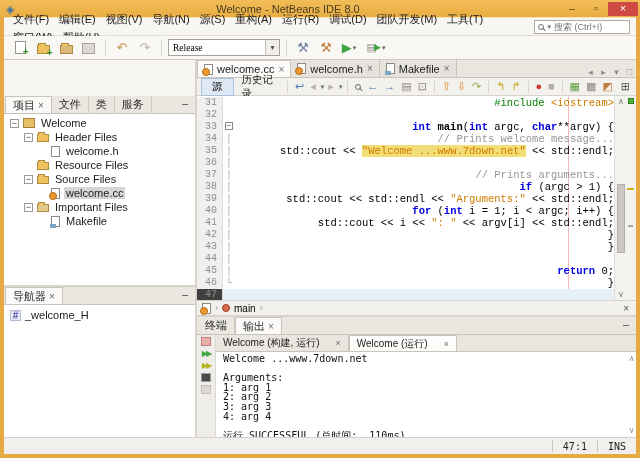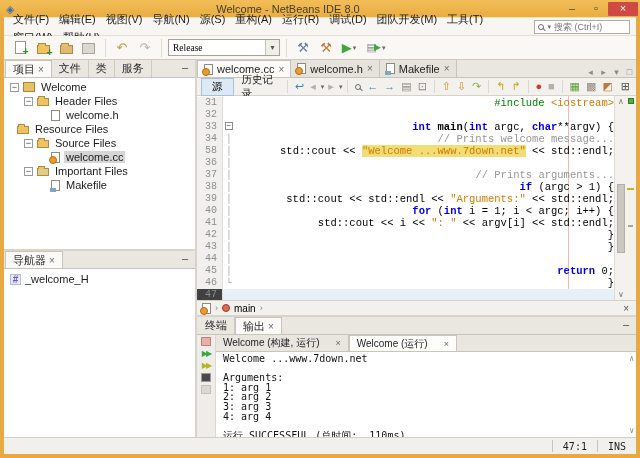--- a/index.html
+++ b/index.html
@@ -66,21 +66,21 @@
   .ptabbar { height:18px; display:flex; align-items:flex-end; background:#eae7e1;
              border-bottom:1px solid #c9c4ba; padding-left:1px; }
   .ptab { display:flex; align-items:center; gap:3px; height:17px; padding:0 7px; font-size:11px;
           color:#2a2a2a; border-right:1px solid #cfcac0; background:#eae7e1; }
   .ptab.active { background:#fbfaf8; border:1px solid #c9c4ba; border-bottom:none; }
   .ptab .x { color:#6b6b6b; font-size:10px; }
   .ptabbar .spacer { flex:1; }
   .minbtn { width:14px; height:14px; font-size:11px; line-height:12px; text-align:center; color:#444; margin:0 3px 2px 0; }
 
   
-  .projects { height:191px; display:flex; flex-direction:column; border-bottom:2px solid #d8d4cc; }
+  .projects { height:191px; display:flex; flex-direction:column; border-bottom:2px solid #d8d4cc;margin-top:36px; }
   .tree { flex:1; background:#fff; overflow:hidden; padding-top:2px; }
   .trow { display:flex; align-items:center; gap:4px; height:14px; font-size:11px; color:#1b1b1b; white-space:nowrap; }
   .trow.sel .tlabel { background:#d6d6d6; }
   .handle { width:9px; height:9px; border:1px solid #9a9a9a; background:#fff; flex:none;
             font-size:9px; line-height:7px; text-align:center; color:#444; }
   .nohandle { width:9px; flex:none; }
   .ic-proj { width:12px; height:10px; background:#e8c06a; border:1px solid #a5813d; flex:none; }
   .ic-folder { position:relative; width:12px; height:8px; background:#efc160; border:1px solid #b08c3c; flex:none; margin-top:2px;}
   .ic-folder::before { content:''; position:absolute; top:-3px; left:0; width:5px; height:2px;
                        background:#efc160; border:1px solid #b08c3c; border-bottom:none; }
@@ -281,21 +281,21 @@
               <div class="trow" style="padding-left: 20px;">
                 <span class="handle">−</span>
                 <span class="ic-folder"></span>
                 <span class="tlabel">Header Files</span>
               </div>
               <div class="trow" style="padding-left: 34px;">
                 <span class="nohandle"></span>
                 <span class="ic-file"></span>
                 <span class="tlabel">welcome.h</span>
               </div>
-              <div class="trow" style="">
+              <div class="trow" style="padding-left: 20px;">
                 <span class="nohandle"></span>
                 <span class="ic-folder"></span>
                 <span class="tlabel">Resource Files</span>
               </div>
               <div class="trow" style="padding-left: 20px;">
                 <span class="handle">−</span>
                 <span class="ic-folder"></span>
                 <span class="tlabel">Source Files</span>
               </div>
               <div class="trow sel" style="padding-left: 34px;">
@@ -392,21 +392,21 @@
           <span class="eico" style="color:#555">⊞</span>
         </div>
 
         <div class="code-area">
           <div class="margin-line"></div>
           <div class="code-lines" id="code-lines">
               <div class="cl"><span class="ln">31</span><span class="fold"></span><span class="ct"><span class="pp">#include </span><span class="s">&lt;iostream&gt;</span></span></div>
               <div class="cl"><span class="ln">32</span><span class="fold"></span><span class="ct"></span></div>
               <div class="cl"><span class="ln">33</span><span class="fold"><span class="fbox">−</span></span><span class="ct"><span class="k">int</span><span class="t"> </span><span class="fn">main</span><span class="t">(</span><span class="k">int</span><span class="t"> argc, </span><span class="k">char</span><span class="t">**argv) {</span></span></div>
               <div class="cl"><span class="ln">34</span><span class="fold">│</span><span class="ct"><span class="t">    </span><span class="c">// Prints welcome message...</span></span></div>
-              <div class="cl"><span class="ln">58</span><span class="fold">│</span><span class="ct"><span class="t">    std::cout &lt;&lt; </span><span class="sh">"Welcome ...www.7down.net"</span><span class="t"> &lt;&lt; std::endl;</span></span></div>
+              <div class="cl"><span class="ln">35</span><span class="fold">│</span><span class="ct"><span class="t">    std::cout &lt;&lt; </span><span class="sh">"Welcome ...www.7down.net"</span><span class="t"> &lt;&lt; std::endl;</span></span></div>
               <div class="cl"><span class="ln">36</span><span class="fold">│</span><span class="ct"></span></div>
               <div class="cl"><span class="ln">37</span><span class="fold">│</span><span class="ct"><span class="t">    </span><span class="c">// Prints arguments...</span></span></div>
               <div class="cl"><span class="ln">38</span><span class="fold">│</span><span class="ct"><span class="t">    </span><span class="k">if</span><span class="t"> (argc &gt; 1) {</span></span></div>
               <div class="cl"><span class="ln">39</span><span class="fold">│</span><span class="ct"><span class="t">        std::cout &lt;&lt; std::endl &lt;&lt; </span><span class="s">"Arguments:"</span><span class="t"> &lt;&lt; std::endl;</span></span></div>
               <div class="cl"><span class="ln">40</span><span class="fold">│</span><span class="ct"><span class="t">        </span><span class="k">for</span><span class="t"> (</span><span class="k">int</span><span class="t"> i = 1; i &lt; argc; i++) {</span></span></div>
               <div class="cl"><span class="ln">41</span><span class="fold">│</span><span class="ct"><span class="t">            std::cout &lt;&lt; i &lt;&lt; </span><span class="s">": "</span><span class="t"> &lt;&lt; argv[i] &lt;&lt; std::endl;</span></span></div>
               <div class="cl"><span class="ln">42</span><span class="fold">│</span><span class="ct"><span class="t">        }</span></span></div>
               <div class="cl"><span class="ln">43</span><span class="fold">│</span><span class="ct"><span class="t">    }</span></span></div>
               <div class="cl"><span class="ln">44</span><span class="fold">│</span><span class="ct"></span></div>
               <div class="cl"><span class="ln">45</span><span class="fold">│</span><span class="ct"><span class="t">    </span><span class="k">return</span><span class="t"> 0;</span></span></div>

